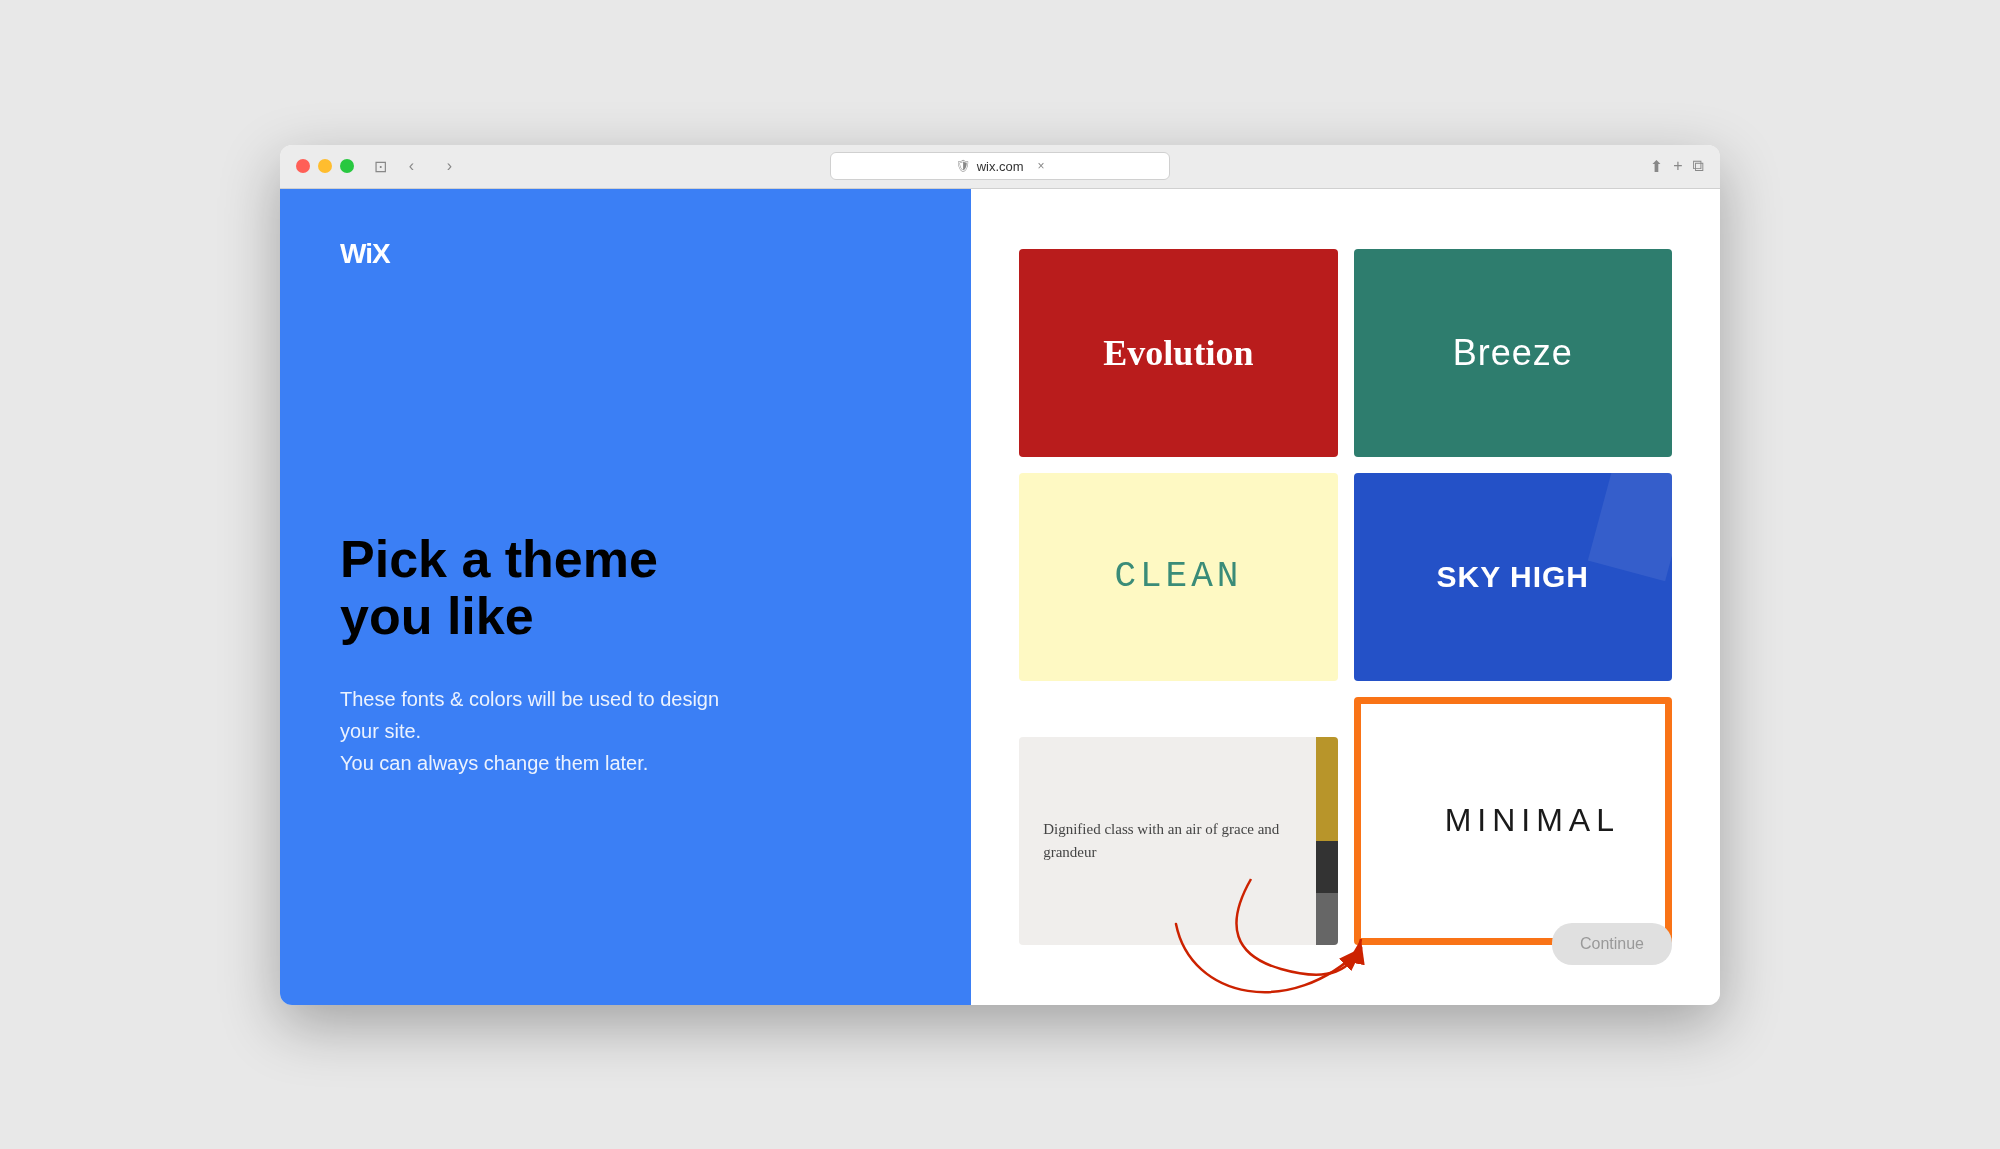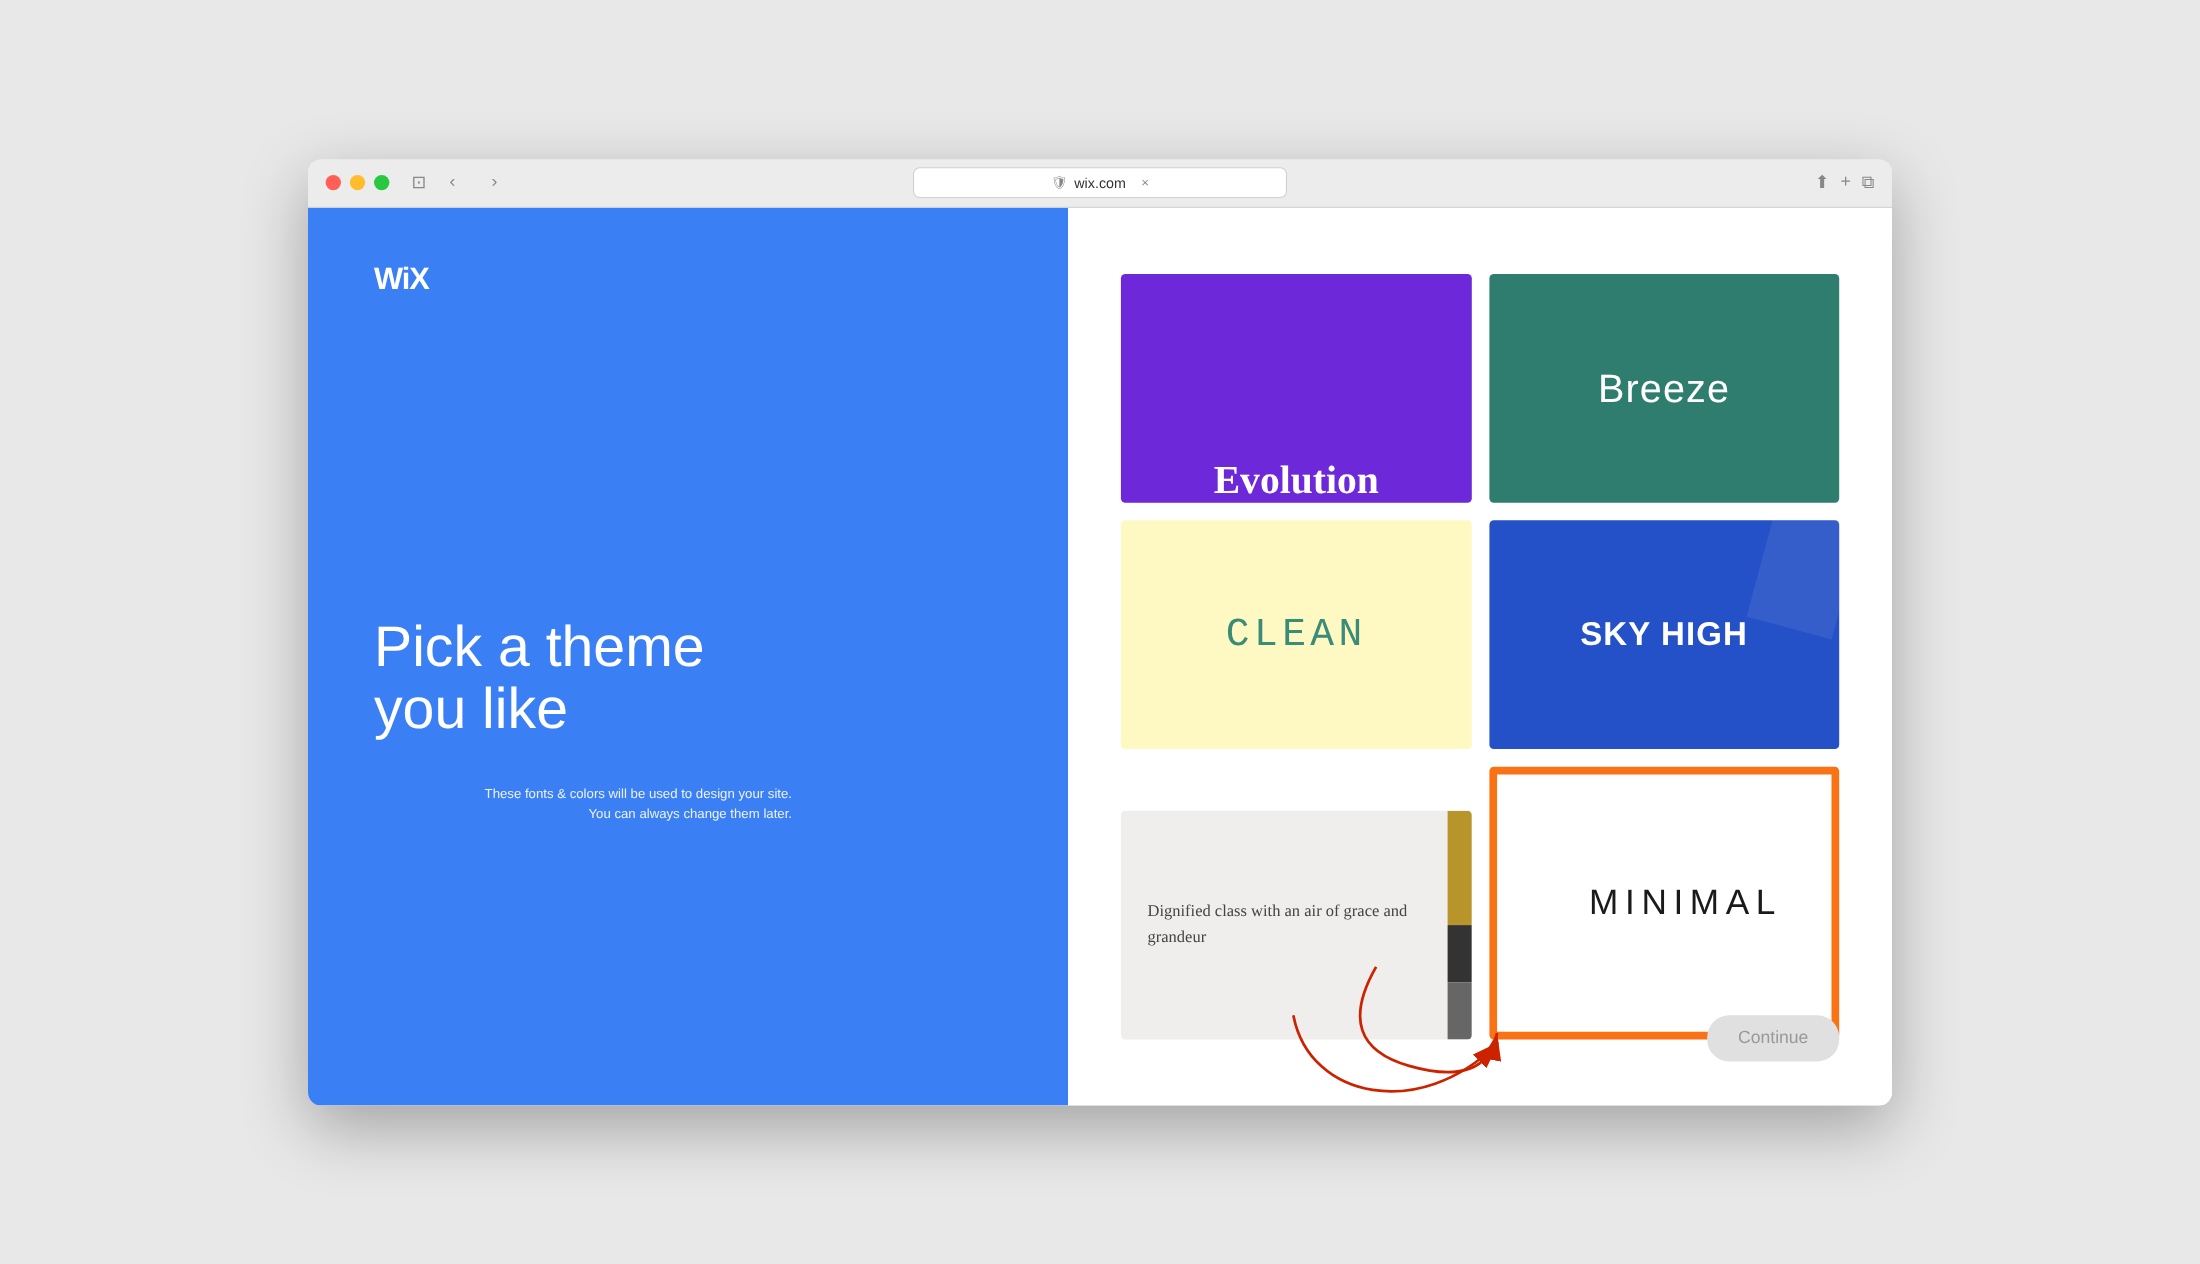--- a/index.html
+++ b/index.html
@@ -144,32 +144,31 @@
     .left-panel-content {
       flex: 1;
       display: flex;
       flex-direction: column;
       justify-content: center;
       padding-top: 80px;
     }
 
     .main-heading {
       font-size: 52px;
-      font-weight: 400;
+      font-weight: 700;
       line-height: 1.1;
       margin-bottom: 38px;
-      color: #ffffff;
+      color: #000000;
     }
 
     .sub-text {
-      font-size: 12px;
+      font-size: 20px;
       line-height: 1.6;
       color: rgba(255,255,255,0.9);
       max-width: 380px;
-      text-align: right;
     }
 
     .theme-grid {
       display: grid;
       grid-template-columns: 1fr 1fr;
       gap: 16px;
       flex: 1;
     }
 
     .theme-card {
@@ -177,22 +176,21 @@
       display: flex;
       align-items: center;
       justify-content: center;
       cursor: pointer;
       overflow: hidden;
       position: relative;
       min-height: 170px;
     }
 
     .theme-evolution {
-      background: #6d28d9;
-      align-items: flex-end;
+      background: #b91c1c;
     }
 
     .theme-evolution .theme-name {
       color: white;
       font-size: 36px;
       font-weight: 700;
       font-family: Georgia, serif;
     }
 
     .theme-breeze {

